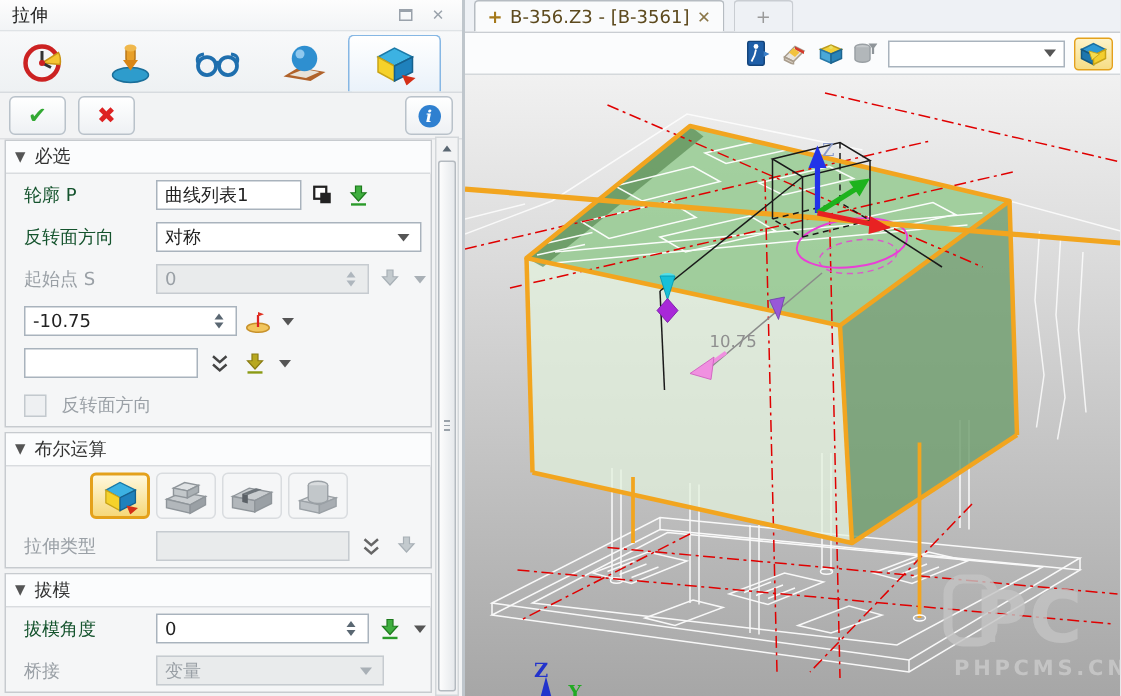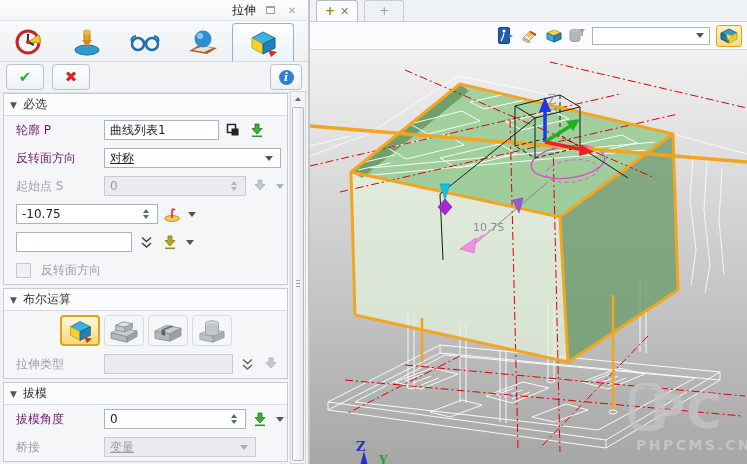--- a/index.html
+++ b/index.html
@@ -2,58 +2,58 @@
 <html><head>
 <meta charset="utf-8">
 <style>
   html,body{margin:0;padding:0;}
   body{font-family:"DejaVu Sans","Liberation Sans",sans-serif;font-size:12px;color:#222;}
   #app{position:relative;width:747px;height:464px;background:#dfe3e7;overflow:hidden;}
 
   
   .left-panel{position:absolute;left:0;top:0;width:310px;height:464px;background:#f2f3f4;border-right:2px solid #bfc6cc;box-sizing:border-box;}
   .p-title{height:20px;background:linear-gradient(#fdfdfd,#f2f4f6);border-bottom:1px solid #dfe3e6;display:flex;align-items:center;padding:0 8px;}
-  .p-title .t{flex:1;font-size:12px;color:#222;text-align:right;}
+  .p-title .t{flex:1;font-size:12px;color:#222;}
   .winbtn{width:16px;height:14px;display:flex;align-items:center;justify-content:center;color:#9aa2ab;font-size:10px;margin-left:6px;cursor:default;}
   .minbox{width:9px;height:8px;border:1px solid #9aa2ab;box-sizing:border-box;border-top-width:2px;}
   
   .p-tabs{height:40px;background:linear-gradient(#f8f9fa,#eef1f3);border-bottom:1px solid #d7dbdf;display:flex;align-items:flex-end;}
   .ptab{width:58px;height:38px;display:flex;align-items:center;justify-content:center;}
   .ptab.sel{width:62px;background:linear-gradient(#ffffff,#eaf2fa);border:1px solid #86b7e4;border-bottom:none;border-radius:4px 4px 0 0;box-sizing:border-box;}
   
   .p-actions{height:30px;background:#f2f3f4;border-bottom:1px solid #dddfe2;display:flex;align-items:center;padding:0 6px;gap:8px;}
   .abtn{width:36px;height:24px;border:1px solid #b9c2ca;border-radius:4px;background:linear-gradient(#ffffff,#eef1f4);display:flex;align-items:center;justify-content:center;font-size:15px;font-weight:bold;}
   .abtn.ok{color:#33a933;}
   .abtn.cancel{color:#dd2222;}
   .spacer{flex:1;}
   .abtn.info{width:30px;color:#2b7cd3;font-weight:bold;font-size:13px;}
   .infoc{width:15px;height:15px;border-radius:50%;background:#2f80d0;color:#fff;display:flex;align-items:center;justify-content:center;font-family:"DejaVu Serif",serif;font-style:italic;font-size:11px;}
   
   .p-form{position:absolute;top:91px;left:0;right:0;bottom:0;padding:2px 20px 0 3px;}
   .sect{border:1px solid #c7cbcf;background:#f5f6f7;margin-bottom:3px;}
   .sect-h{height:21px;background:#fbfcfd;border-bottom:1px solid #d9dcdf;display:flex;align-items:center;padding:0 6px;gap:6px;color:#333;}
   .tri{font-size:9px;color:#555;}
   .row{display:flex;align-items:center;padding:3px 6px 3px 12px;gap:4px;min-height:22px;}
-  .lbl{width:84px;flex:none;color:#701a75;}
+  .lbl{width:84px;flex:none;color:#14532d;}
   .lbl.dis, .dis-t{color:#9aa0a6;}
   .tin{height:20px;border:1px solid #a9b3bd;background:#fff;box-sizing:border-box;display:flex;align-items:center;padding:0 5px;}
   .tin input{border:none;outline:none;width:100%;font:12px "DejaVu Sans",sans-serif;background:transparent;color:#222;padding:0;}
   .tin.dis{background:#e9ebec;border-color:#c6cbd0;}
   .tin.dis input{color:#9aa0a6;}
   .spin{flex:none;display:flex;}
   .arrows{width:13px;display:flex;flex-direction:column;align-items:center;justify-content:center;gap:2px;}
   .arw{width:0;height:0;border-left:3.5px solid transparent;border-right:3.5px solid transparent;}
   .arw.up{border-bottom:4px solid #5a6772;}
   .arw.dn{border-top:4px solid #5a6772;}
   .dis .arw.up{border-bottom-color:#aeb6bd;}
   .dis .arw.dn{border-top-color:#aeb6bd;}
   .caret{width:0;height:0;border-left:4px solid transparent;border-right:4px solid transparent;border-top:5px solid #555;flex:none;margin:0 2px;}
   .caret.dim{border-top-color:#a9b0b6;}
   .selbox{height:20px;border:1px solid #a9b3bd;background:#fff;box-sizing:border-box;display:flex;align-items:center;padding:0 5px;flex:1;}
-  .selbox .v{flex:1;text-decoration:underline;}
+  .selbox .v{flex:1;}
   .selbox.dis{background:#e9ebec;border-color:#c6cbd0;color:#9aa0a6;}
   .icb{flex:none;display:flex;align-items:center;justify-content:center;width:20px;height:20px;}
   .chk{width:13px;height:13px;border:1px solid #c3c9ce;background:#eef0f2;flex:none;margin-right:6px;}
   .boolrow{display:flex;align-items:center;gap:4px;padding:4px 6px 4px 56px;}
   .bbtn{width:40px;height:31px;border:1px solid #d9dcdf;border-radius:4px;background:#f5f6f7;display:flex;align-items:center;justify-content:center;box-sizing:border-box;}
   .bbtn.sel{border:2px solid #e4a11b;background:linear-gradient(#fff8dd,#f6d87a);}
   
   .vscroll{position:absolute;top:91px;bottom:0;right:2px;width:16px;background:#f2f3f4;border:1px solid #d3d7da;box-sizing:border-box;}
   .vs-up{height:14px;display:flex;align-items:center;justify-content:center;}
   .vs-up .arw.up{border-bottom-color:#5a6772;}
@@ -148,21 +148,21 @@
 
     <div class="p-form">
 
       <div class="sect">
         <div class="sect-h">
           <span class="tri">▼</span>
           <span>必选</span>
         </div>
         <div class="row">
           <span class="lbl">轮廓 P</span>
-          <span class="tin" style="width:115px;">
+          <span class="tin" style="width:97px;">
             <input value="曲线列表1" style="">
           </span>
           <span class="icb">
             <svg width="14" height="14" viewBox="0 0 14 14">
               <rect x="1.5" y="1.5" width="8" height="8" fill="#fff" stroke="#222" stroke-width="1.5"></rect>
               <rect x="5.5" y="5.5" width="7" height="7" fill="#222"></rect>
             </svg>
           </span>
           <span class="icb">
             <svg width="16" height="16" viewBox="0 0 16 16">
@@ -337,20 +337,21 @@
           <span class="grip"></span>
         </div>
     </div>
   </div>
 
   <div class="right">
 
     <div class="doc-tabs">
       <div class="dtab">
         <span class="plus">+</span>
+        <span>B-356.Z3 - [B-3561]</span>
         <span class="x">✕</span>
       </div>
       <div class="dtab new">
         <span>+</span>
       </div>
     </div>
 
     <div class="vtoolbar">
       <span class="ticon">
         <svg width="15" height="17" viewBox="0 0 15 17">

